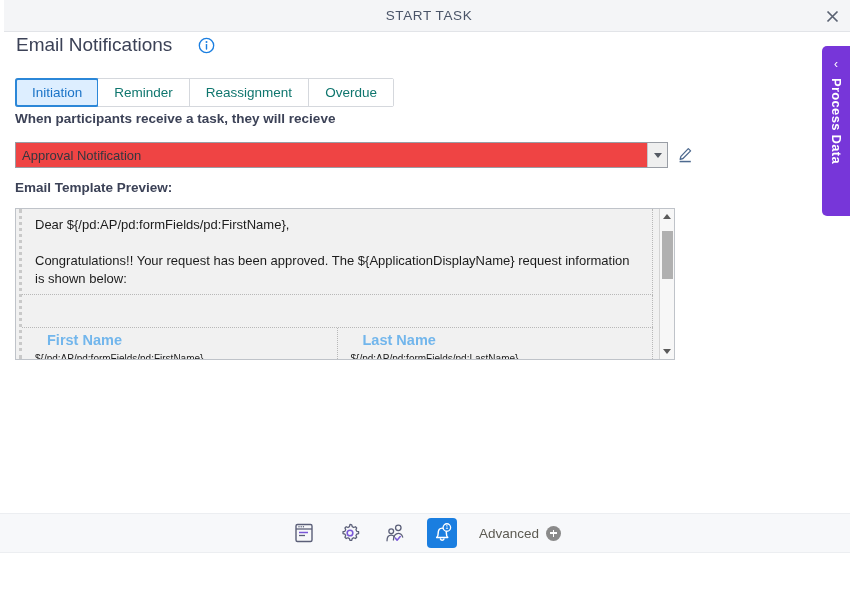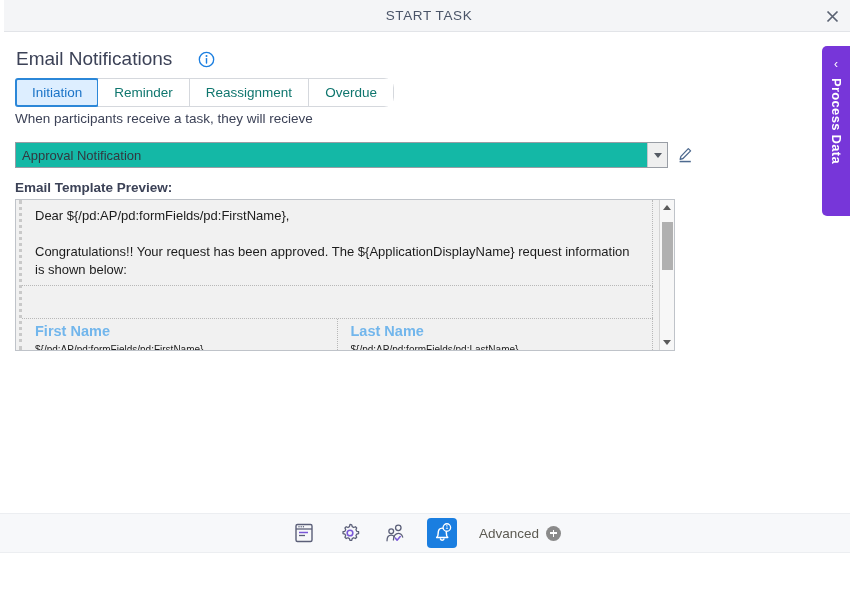--- a/index.html
+++ b/index.html
@@ -30,34 +30,34 @@
   .close-btn {
     position: absolute; right: 10px; top: 4px;
     width: 24px; height: 24px;
     display: flex; align-items: center; justify-content: center;
     cursor: pointer;
   }
   .close-btn svg { display: block; }
 
   
   .heading-row {
-    position: absolute; left: 16px; top: 48px;
+    position: absolute; left: 16px; top: 34px;
     display: flex; align-items: center; gap: 26px;
   }
   .page-title {
     font-size: 19px; color: #3c4257; font-weight: 400;
   }
   .info-icon { width: 17px; height: 17px; display: block; cursor: pointer; }
 
   
   .tabs {
     position: absolute; left: 15px; top: 78px;
     display: flex; height: 29px;
     border: 1px solid #d5d8dd;
-    border-radius: 10px;
+    border-radius: 2px;
     background: #ffffff;
   }
   .tab {
     display: flex; align-items: center; justify-content: center;
     padding: 0 16px;
     font-size: 13.5px;
     color: #0f766e;
     border-right: 1px solid #d5d8dd;
     background: #ffffff;
     cursor: pointer;
@@ -70,30 +70,30 @@
     border: 2px solid #2b87d8;
     border-radius: 3px;
     margin: -1px -1px -1px -1px;
     height: 29px;
     padding: 0 15px;
   }
 
   
   .field-label {
     position: absolute; left: 15px; top: 111px;
-    font-size: 13.5px; font-weight: normal; color: #3c4257;
+    font-size: 13.5px; font-weight: bold; color: #3c4257;
   }
   .select-row {
     position: absolute; left: 15px; top: 142px;
     display: flex; align-items: center; gap: 8px;
   }
   .select-box {
     width: 653px; height: 26px;
     border: 1px solid #999da5;
-    background: #14b8a6;
+    background: #ef4444;
     display: flex; align-items: center;
     position: relative;
     cursor: pointer;
   }
   .select-value {
     padding-left: 6px;
     font-size: 13px; color: #33373f;
     flex: 1;
   }
   .select-arrow {
@@ -110,21 +110,21 @@
     border-top: 5px solid #555a63;
   }
   .edit-icon { width: 18px; height: 18px; cursor: pointer; display: block; }
 
   
   .preview-label {
     position: absolute; left: 15px; top: 180px;
     font-size: 13.5px; font-weight: bold; color: #3c4257; text-align: center;
   }
   .preview-box {
-    position: absolute; left: 15px; top: 199px;
+    position: absolute; left: 15px; top: 208px;
     width: 660px; height: 152px;
     border: 1px solid #bfc3c9;
     background: #f1f1f1;
     overflow: hidden;
     display: flex;
   }
   .preview-inner {
     flex: 1;
     position: relative;
     padding: 0;
@@ -157,20 +157,21 @@
   }
   .pv-cell {
     flex: 1;
     padding: 3px 0 4px 13px;
     border-right: 1px dotted #b8b8b8;
   }
   .pv-cell:last-child { border-right: none; }
   .pv-fieldname {
     font-size: 14.5px; font-weight: bold; color: #72b6ec;
     line-height: 19px;
+    margin-left: 12px;
   }
   .pv-fieldval {
     font-size: 10px; color: #1c1c1c; line-height: 17px;
   }
   .scrollbar {
     width: 15px;
     background: #f7f7f7;
     border-left: 1px solid #d4d4d4;
     display: flex; flex-direction: column; justify-content: space-between;
     position: relative;

